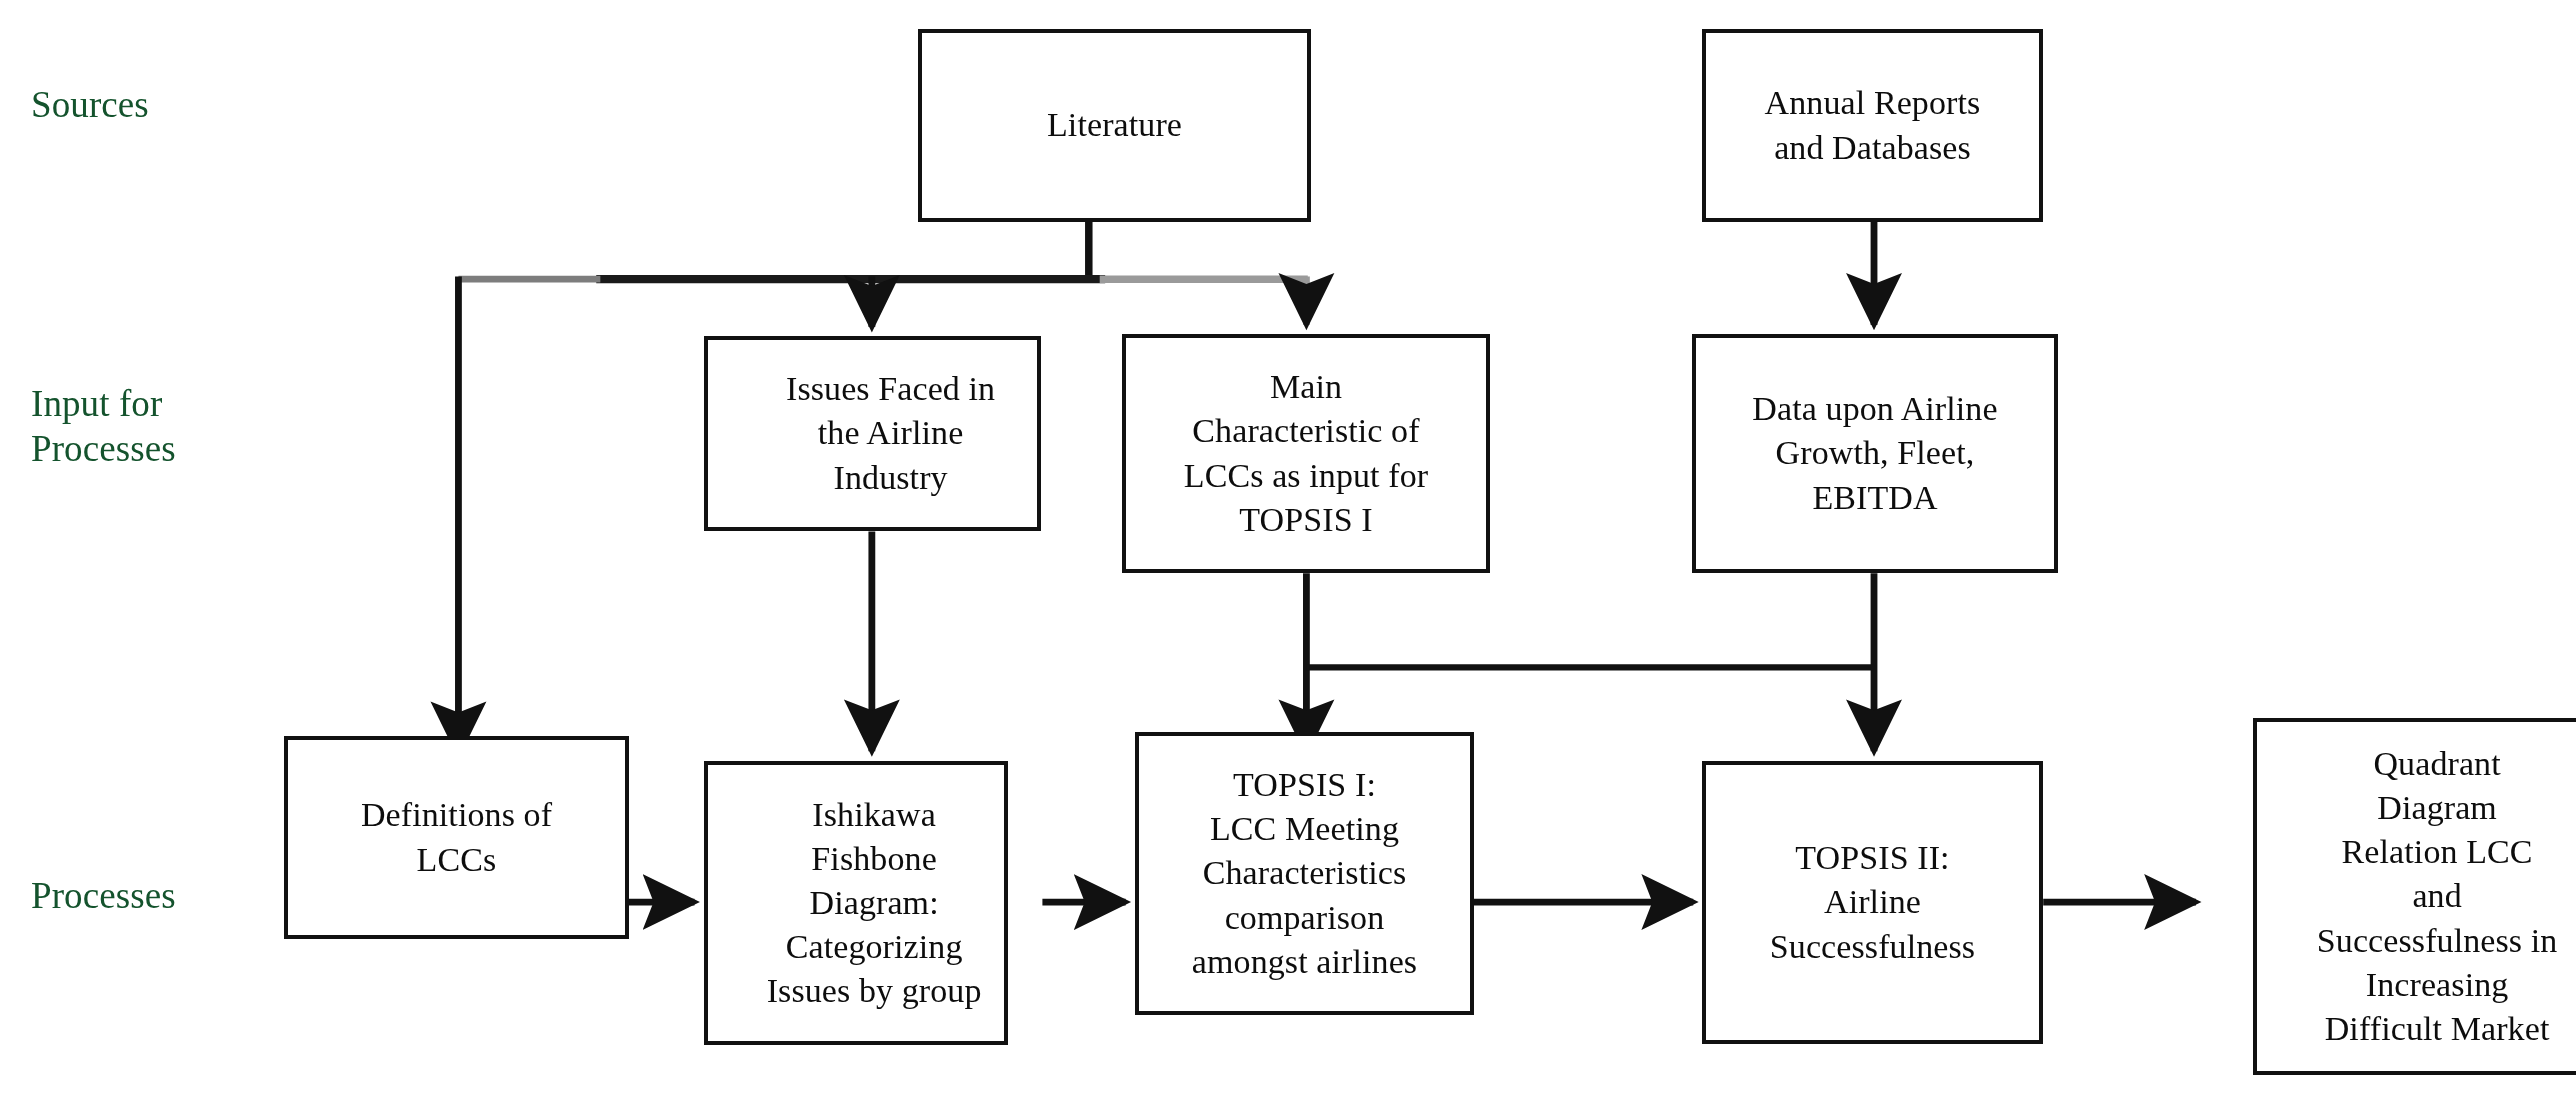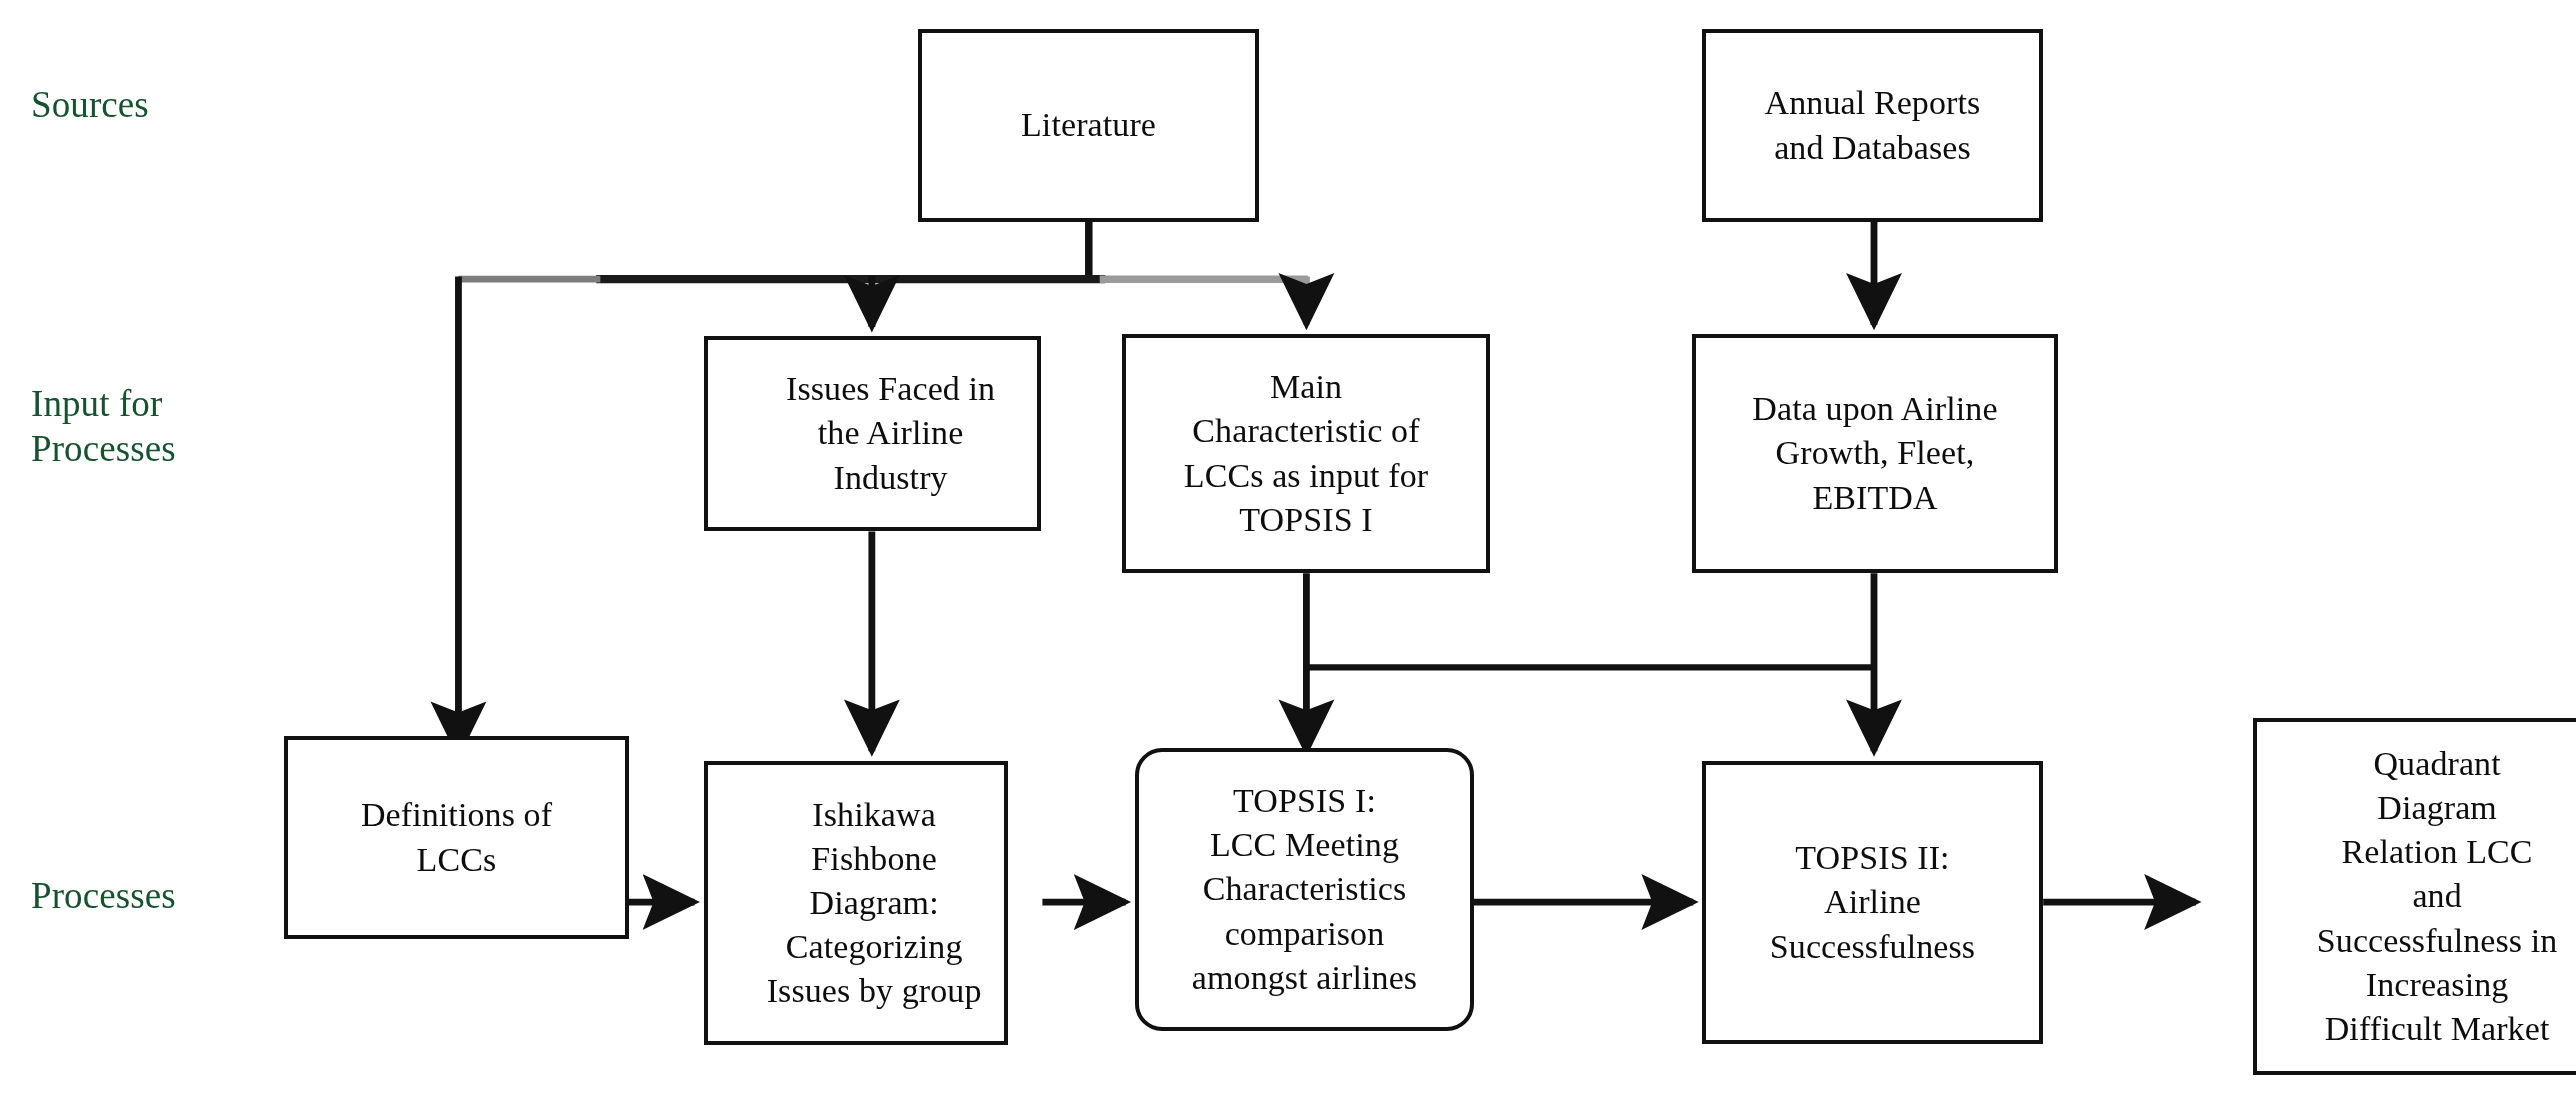--- a/index.html
+++ b/index.html
@@ -97,21 +97,21 @@
 
     <path d="M922,1322 L1018,1322" stroke="#111111" stroke-width="10" fill="none" marker-end="url(#ah)"></path>
 
     <path d="M1528,1322 L1650,1322" stroke="#111111" stroke-width="10" fill="none" marker-end="url(#ah)"></path>
 
     <path d="M2160,1322 L2482,1322" stroke="#111111" stroke-width="10" fill="none" marker-end="url(#ah)"></path>
 
     <path d="M2995,1322 L3219,1322" stroke="#111111" stroke-width="10" fill="none" marker-end="url(#ah)"></path>
   </svg>
 
-  <div class="node" style="left:918px; top:29px; width:341px; height:193px;">Literature</div>
+  <div class="node" style="left:918px; top:29px; width:393px; height:193px;">Literature</div>
 
   <div class="node" style="left:1702px; top:29px; width:341px; height:193px;">Annual Reports
 and Databases</div>
 
   <div class="node thin" style="left:704px; top:336px; width:337px; height:195px;">Issues Faced in
 the Airline
 Industry</div>
 
   <div class="node" style="left:1692px; top:334px; width:366px; height:239px;">Data upon Airline
 Growth, Fleet,
@@ -124,21 +124,21 @@
 
   <div class="node" style="left:284px; top:736px; width:345px; height:203px;">Definitions of
 LCCs</div>
 
   <div class="node thin" style="left:704px; top:761px; width:304px; height:284px;">Ishikawa
 Fishbone
 Diagram:
 Categorizing
 Issues by group</div>
 
-  <div class="node" style="left:1135px; top:748px; width:339px; height:283px;border-radius:27px;">TOPSIS I:
+  <div class="node" style="left:1135px; top:732px; width:339px; height:283px;">TOPSIS I:
 LCC Meeting
 Characteristics
 comparison
 amongst airlines</div>
 
   <div class="node" style="left:1702px; top:761px; width:341px; height:283px;">TOPSIS II:
 Airline
 Successfulness</div>
 
   <div class="node thin" style="left:2205px; top:718px; width:332px; height:357px;margin-left:48px;">Quadrant

